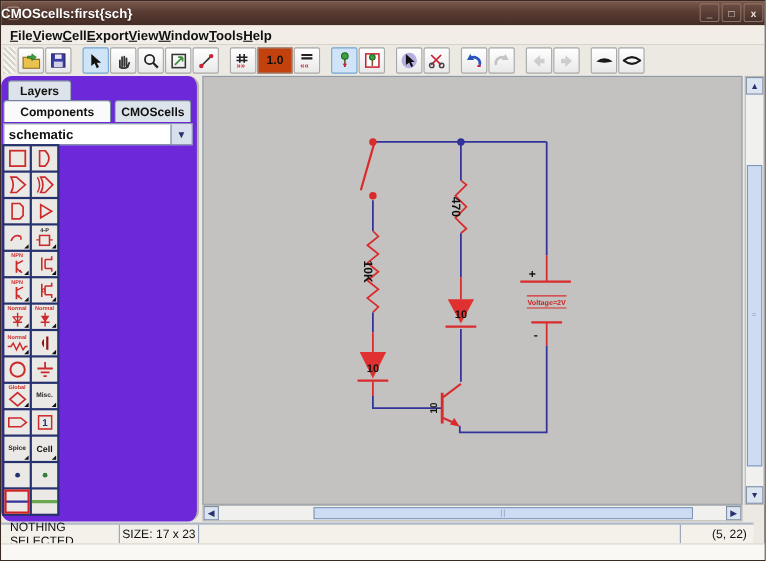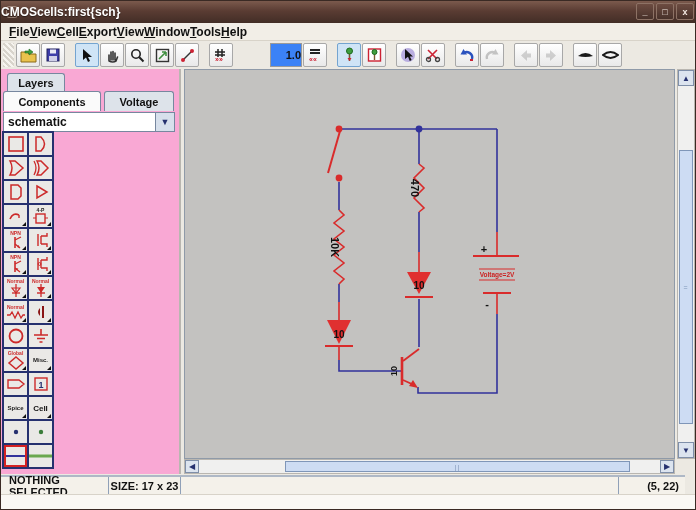--- a/index.html
+++ b/index.html
@@ -30,25 +30,25 @@
   
   .toolbar{position:absolute;left:0;top:40px;width:696px;height:28px;background:var(--window-bg);
     display:flex;align-items:center;}
   .tb-handle{width:11px;height:24px;margin:0 2px;
     background:repeating-linear-gradient(45deg,#d8d4cc 0 2px,#f6f4ef 2px 4px);}
   .tb-group{display:flex;gap:1px;margin-right:10px;}
   .tb-btn{width:24px;height:24px;border:1px solid #a8a8a8;border-radius:2px;background:linear-gradient(#ffffff,#e9e9e9);
     display:flex;align-items:center;justify-content:center;}
   .tb-btn.sel{background:var(--sel-bg);border-color:#74a4d0;}
   .tb-btn.dis svg{opacity:.3;filter:grayscale(1);}
-  .tb-field{width:32px;height:24px;border:1px solid #9a9a9a;background:#3b82f6;font:bold 11px "Liberation Sans",sans-serif;
-    text-align:right;color:#111;margin-left:36px;}
-
-  
-  .sidebar{position:absolute;left:0;top:68px;width:180px;height:405px;background:#f9a8d4;border-right:2px solid #b9b6b0;}
+  .tb-field{width:32px;height:24px;border:1px solid #9a9a9a;background:#c2410c;font:bold 11px "Liberation Sans",sans-serif;
+    text-align:center;color:#111;}
+
+  
+  .sidebar{position:absolute;left:0;top:68px;width:180px;height:405px;background:#6d28d9;border-right:2px solid #b9b6b0;border-radius:10px;}
   .tab{position:absolute;border:1px solid #77879f;border-bottom:none;border-radius:3px 3px 0 0;
     font-size:11px;font-weight:bold;color:#111;display:flex;align-items:center;justify-content:center;background:#dde3ea;}
   .tab.active{background:#fafafa;text-align:right;}
   .tech-select{position:absolute;left:2px;top:43px;width:172px;height:20px;border:1px solid #77879f;background:#fff;
     display:flex;align-items:center;}
   .tech-value{flex:1;font-size:12px;font-weight:bold;padding-left:4px;color:#111;}
   .tech-arrow{width:19px;height:100%;background:#d7e0ec;border-left:1px solid #77879f;display:flex;align-items:center;justify-content:center;
     font-size:9px;color:#26316f;}
   .palette{position:absolute;left:1px;top:62px;background:var(--palette-grid);padding:2px;
     display:grid;grid-template-columns:23px 23px;grid-auto-rows:22px;gap:2px;}
@@ -66,21 +66,21 @@
   
   .vscroll{position:absolute;left:676px;top:68px;width:18px;height:390px;background:#f0f0ef;border:1px solid #b9b6b0;}
   .hscroll{position:absolute;left:183px;top:458px;width:491px;height:15px;background:#f0f0ef;border:1px solid #b9b6b0;}
   .sb-btn{position:absolute;background:#dce4ef;border:1px solid #7f8fa9;display:flex;align-items:center;justify-content:center;
     font-size:8px;color:#26316f;}
   .sb-thumb{position:absolute;background:var(--thumb);border:1px solid #7f96b8;}
   .grip{position:absolute;left:50%;top:50%;transform:translate(-50%,-50%);color:#7f96b8;font-size:7px;letter-spacing:1px;}
 
   
   .statusbar{position:absolute;left:0;top:474px;width:684px;height:19px;background:#f4f1ea;border-top:2px solid #aeb8c6;
-    display:flex;align-items:center;font-size:11px;font-weight:bold;color:#111;}
+    display:flex;align-items:center;font-size:11px;font-weight:normal;color:#111;}
   .st-seg{height:100%;display:flex;align-items:center;padding-left:8px;border-right:1px solid #8fa0b8;}
   .st-1{width:108px;} .st-2{width:72px;justify-content:center;padding-left:0;} .st-3{width:98px;justify-content:center;padding-left:0;}
   .st-4{flex:1;} .st-5{width:66px;border-right:none;justify-content:flex-end;padding-right:6px;}
   .statusrow2{position:absolute;left:0;top:493px;width:696px;height:17px;background:#faf8f4;border-top:1px solid #d8d3c9;}
 
   svg{display:block;}
 </style>
 </head>
 <body>
 
@@ -243,21 +243,21 @@
   </div>
 
   <div class="sidebar">
     <div class="tab" style="left:6px;top:4px;width:58px;height:18px;">
       <span>Layers</span>
     </div>
     <div class="tab active" style="left:2px;top:22px;width:98px;height:20px;">
       <span>Components</span>
     </div>
     <div class="tab" style="left:103px;top:22px;width:70px;height:20px;">
-      <span>Voltage</span>
+      <span>CMOScells</span>
     </div>
     <div class="tech-select">
       <span class="tech-value">schematic</span>
       <span class="tech-arrow">▼</span>
     </div>
 
     <div class="palette">
       <div class="pcell">
           <svg width="20" height="18">
             <rect x="3" y="2" width="14" height="14" fill="none" stroke="#cc2a2a" stroke-width="1.6"></rect>

